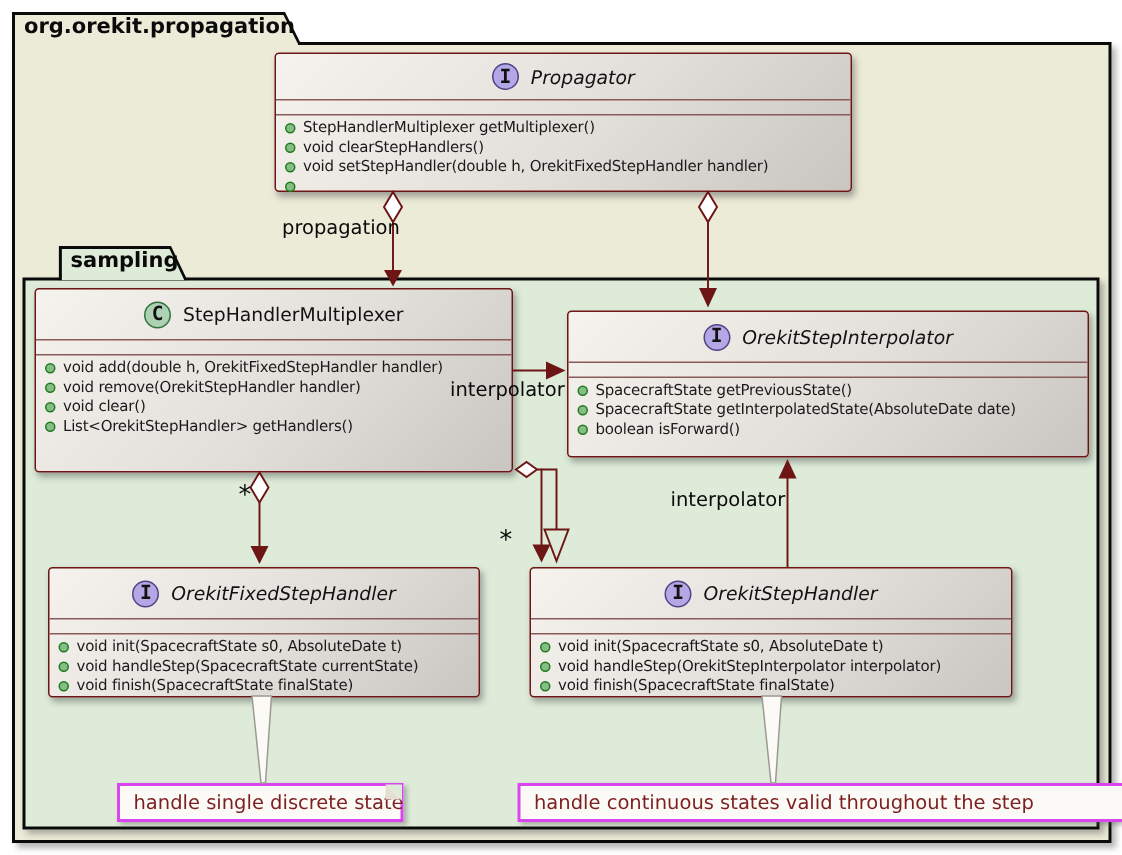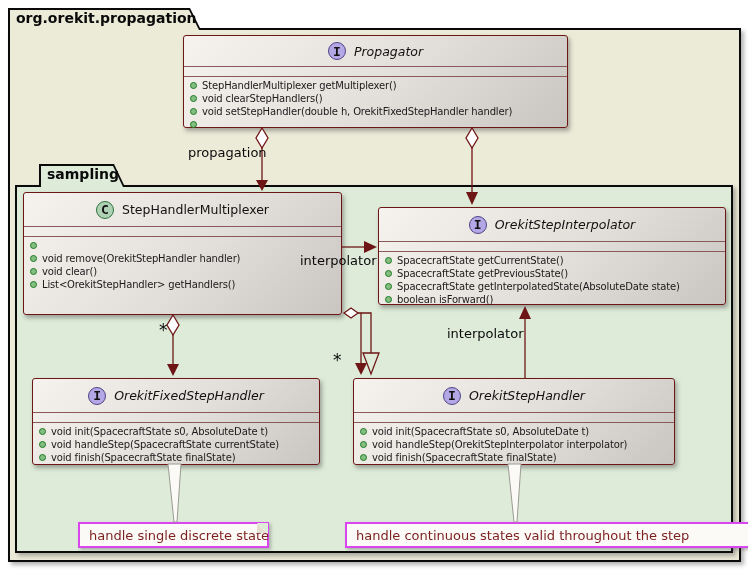--- a/index.html
+++ b/index.html
@@ -97,20 +97,21 @@
 
 <div class="uml-class" style="left:23px;top:192px;width:319px;height:123px;">
   <div class="uml-title" style="height:33px;">
     <span class="spot spot-c">C</span>
     <span class="uml-name">StepHandlerMultiplexer</span>
   </div>
   <div class="uml-fields"></div>
   <div class="uml-methods">
     <div class="method">
         <span class="dot"></span>
+        <span class="mtext">void add(double h, OrekitFixedStepHandler handler)</span>
       </div>
     <div class="method">
         <span class="dot"></span>
         <span class="mtext">void remove(OrekitStepHandler handler)</span>
       </div>
     <div class="method">
         <span class="dot"></span>
         <span class="mtext">void clear()</span>
       </div>
     <div class="method">
@@ -122,29 +123,25 @@
 
 <div class="uml-class" style="left:378px;top:207px;width:348px;height:98px;">
   <div class="uml-title" style="height:33px;">
     <span class="spot spot-i">I</span>
     <span class="uml-name it">OrekitStepInterpolator</span>
   </div>
   <div class="uml-fields"></div>
   <div class="uml-methods">
     <div class="method">
         <span class="dot"></span>
-        <span class="mtext">SpacecraftState getCurrentState()</span>
-      </div>
-    <div class="method">
-        <span class="dot"></span>
         <span class="mtext">SpacecraftState getPreviousState()</span>
       </div>
     <div class="method">
         <span class="dot"></span>
-        <span class="mtext">SpacecraftState getInterpolatedState(AbsoluteDate state)</span>
+        <span class="mtext">SpacecraftState getInterpolatedState(AbsoluteDate date)</span>
       </div>
     <div class="method">
         <span class="dot"></span>
         <span class="mtext">boolean isForward()</span>
       </div>
   </div>
 </div>
 
 <div class="uml-class" style="left:32px;top:378px;width:288px;height:87px;">
   <div class="uml-title" style="height:33px;">

